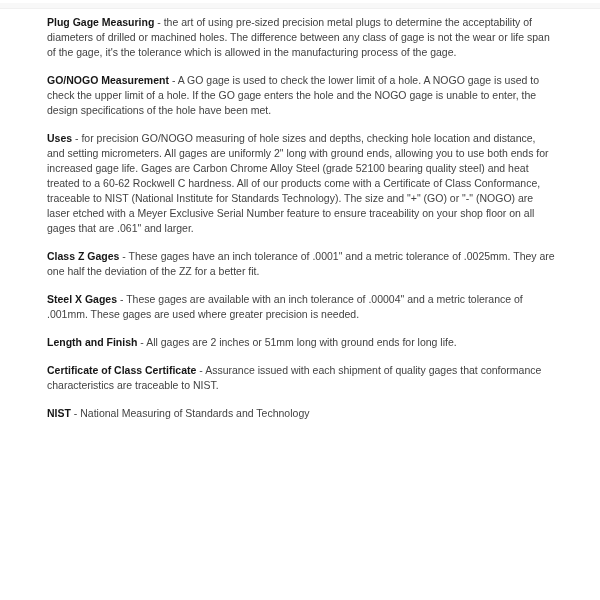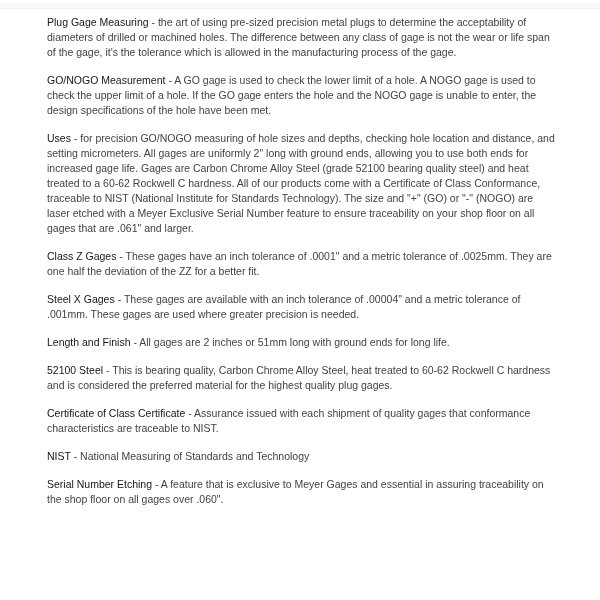--- a/index.html
+++ b/index.html
@@ -29,21 +29,21 @@
     left: 47px;
     width: 508px;
     color: #424242;
     font-size: 10.5px;
     line-height: 15px;
   }
   .entry {
     margin: 0 0 13px 0;
   }
   .term {
-    font-weight: normal;
+    font-weight: bold;
     color: #161616;
   }
   .sep {
     color: #424242;
   }
 </style>
 </head>
 <body>
 
 <div class="top-edge"></div>
@@ -57,21 +57,19 @@
   <p class="entry"><span class="term">Uses</span> <span class="sep">-</span> <span>for precision GO/NOGO measuring of hole sizes and depths, checking hole location and distance, and setting micrometers. All gages are uniformly 2" long with ground ends, allowing you to use both ends for increased gage life. Gages are Carbon Chrome Alloy Steel (grade 52100 bearing quality steel) and heat treated to a 60-62 Rockwell C hardness. All of our products come with a Certificate of Class Conformance, traceable to NIST (National Institute for Standards Technology). The size and "+" (GO) or "-" (NOGO) are laser etched with a Meyer Exclusive Serial Number feature to ensure traceability on your shop floor on all gages that are .061" and larger.</span></p>
 
 
   <p class="entry"><span class="term">Class Z Gages</span> <span class="sep">-</span> <span>These gages have an inch tolerance of .0001" and a metric tolerance of .0025mm. They are one half the deviation of the ZZ for a better fit.</span></p>
 
   <p class="entry"><span class="term">Steel X Gages</span> <span class="sep">-</span> <span>These gages are available with an inch tolerance of .00004" and a metric tolerance of .001mm. These gages are used where greater precision is needed.</span></p>
 
 
   <p class="entry"><span class="term">Length and Finish</span> <span class="sep">-</span> <span>All gages are 2 inches or 51mm long with ground ends for long life.</span></p>
 
-  <p class="entry"><span class="term">52100 Steel</span> <span class="sep">-</span> <span>This is bearing quality, Carbon Chrome Alloy Steel, heat treated to 60-62 Rockwell C hardness and is considered the preferred material for the highest quality plug gages.</span></p>
 
   <p class="entry"><span class="term">Certificate of Class Certificate</span> <span class="sep">-</span> <span>Assurance issued with each shipment of quality gages that conformance characteristics are traceable to NIST.</span></p>
 
   <p class="entry"><span class="term">NIST</span> <span class="sep">-</span> <span>National Measuring of Standards and Technology</span></p>
 
-  <p class="entry"><span class="term">Serial Number Etching</span> <span class="sep">-</span> <span>A feature that is exclusive to Meyer Gages and essential in assuring traceability on the shop floor on all gages over .060".</span></p>
 
 </div>
 
 </body></html>

